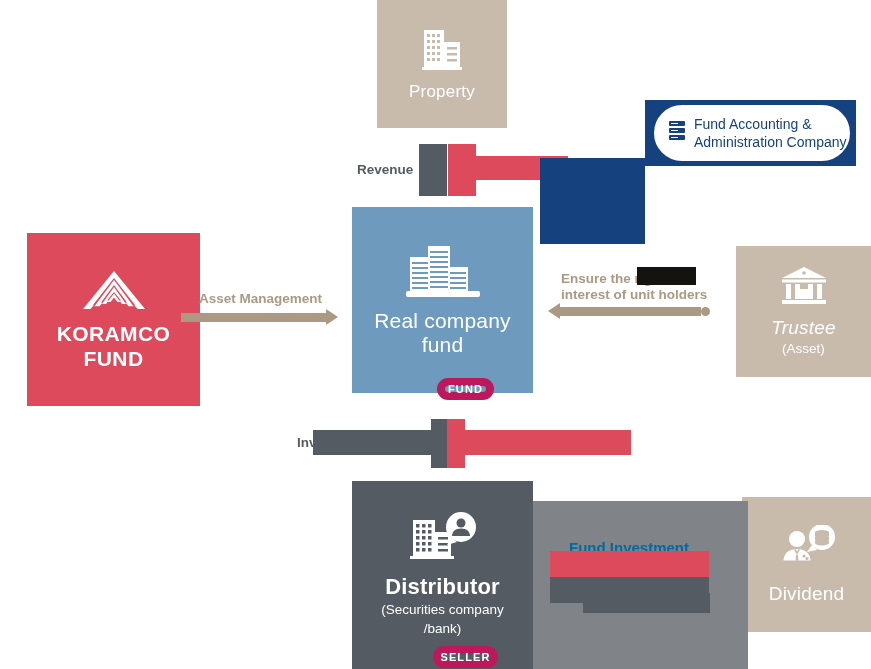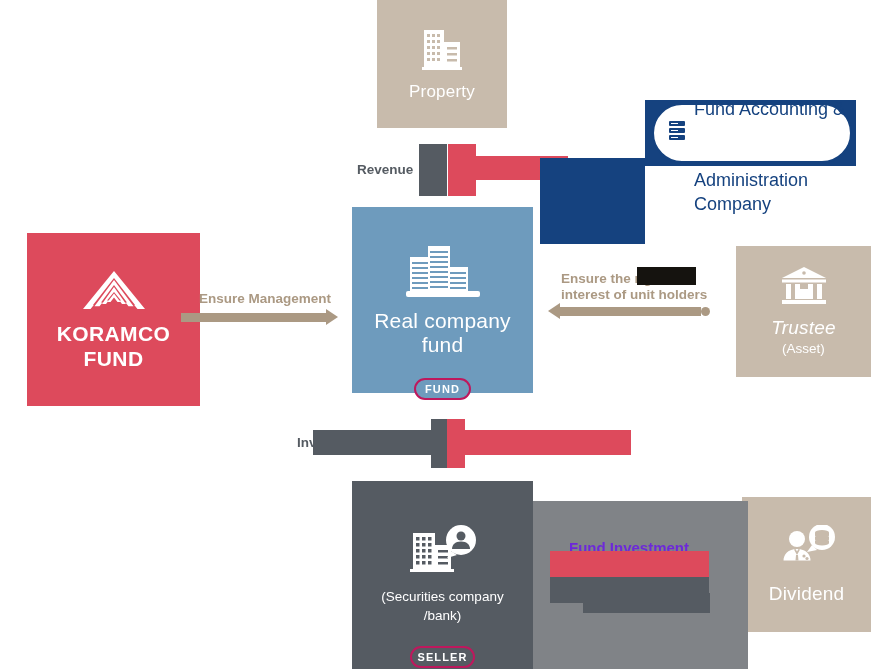--- a/index.html
+++ b/index.html
@@ -82,26 +82,27 @@
   }
   #investor .ttl{font-size:19px;}
 
   
   .badge{
     position:absolute;
     display:flex;
     align-items:center;
     justify-content:center;
     box-sizing:border-box;
-    border:2px solid #be185d;
+    border:8px solid #be185d;
     border-radius:999px;
     color:#ffffff;
     font-size:11px;
     font-weight:700;
     letter-spacing:1.1px;
+    margin-left:23px;
   }
   #badge-fund{
     left:414px; top:378px; width:57px; height:22px;
     background:#6e9bbd;
   }
   #badge-seller{
     left:410px; top:646px; width:65px; height:22px;
     background:#555b62;
   }
 
@@ -118,37 +119,36 @@
     border:2px solid #15427f;
     border-radius:999px;
     box-sizing:border-box;
     display:flex;
     align-items:center;
     gap:8px;
     padding-left:14px;
   }
   #fapill .fatxt{
     color:#15427f;
-    font-size:18px;
+    font-size:14px;
     line-height:1.3;
     font-weight:400;
-    margin-top:48px;
   }
 
   
   .conn{position:absolute;}
   .lbl{
     position:absolute;
     font-size:13.5px;
     font-weight:700;
     white-space:nowrap;
     line-height:1.2;
   }
   .lbl.tan{color:#ab9983;}
-  .lbl.red{color:#6d28d9;}
+  .lbl.red{color:#0369a1;}
   .lbl.gray{color:#555b62;}
 
   .bar{position:absolute;height:9px;}
   .bar.tan{background:#ab9983;}
 
   .tip{position:absolute;width:0;height:0;}
   .tip.r-tan{border-top:8px solid transparent;border-bottom:8px solid transparent;border-left:12px solid #ab9983;}
   .tip.l-tan{border-top:8px solid transparent;border-bottom:8px solid transparent;border-right:12px solid #ab9983;}
   .dot{position:absolute;width:9px;height:9px;border-radius:50%;background:#ab9983;}
 
@@ -309,20 +309,21 @@
         <g fill="#ffffff">
           <circle cx="54" cy="15" r="15"></circle>
           <path d="M44 26 L40 33 L50 30 Z"></path>
         </g>
         <g fill="#555b62">
           <circle cx="54" cy="11" r="4.5"></circle>
           <path d="M54 16.5 c-6 0 -9 3.5 -9 7.5 h18 c0 -4 -3 -7.5 -9 -7.5 z"></path>
         </g>
       </svg>
     </span>
+    <div class="ttl">Distributor</div>
     <div class="sub">(Securities company</div>
     <div class="sub">/bank)</div>
   </div>
   <div class="badge" id="badge-seller">SELLER</div>
 
   <div class="node" id="investor">
     <span class="ico">
       <svg width="62" height="48" viewBox="0 0 62 48">
         <g fill="#ffffff">
           <circle cx="21" cy="14" r="8"></circle>
@@ -368,21 +369,21 @@
         </g>
       </svg>
     </span>
     <div>
       <div class="fatxt">Fund Accounting &amp;</div>
       <div class="fatxt">Administration Company</div>
     </div>
   </div>
 
   <div class="conn">
-    <div class="lbl tan" style="left:199px; top:291px;">Ensure Management</div>
+    <div class="lbl tan" style="left:199px; top:291px;">Asset Management</div>
     <div class="bar tan" style="left:181px; top:313px; width:145px;"></div>
     <div class="tip r-tan" style="left:326px; top:309px;"></div>
   </div>
 
   <div class="conn">
     <div class="lbl gray" style="left:357px; top:162px;">Revenue</div>
     <div class="lbl red" style="left:470px; top:162px;">Investment</div>
     <div class="occ" style="left:419px; top:144px; width:28px; height:52px; background:#555b62;"></div>
     <div class="occ" style="left:448px; top:144px; width:28px; height:52px; background:#dd4a5c;"></div>
     <div class="occ" style="left:476px; top:156px; width:92px; height:24px; background:#dd4a5c;"></div>

